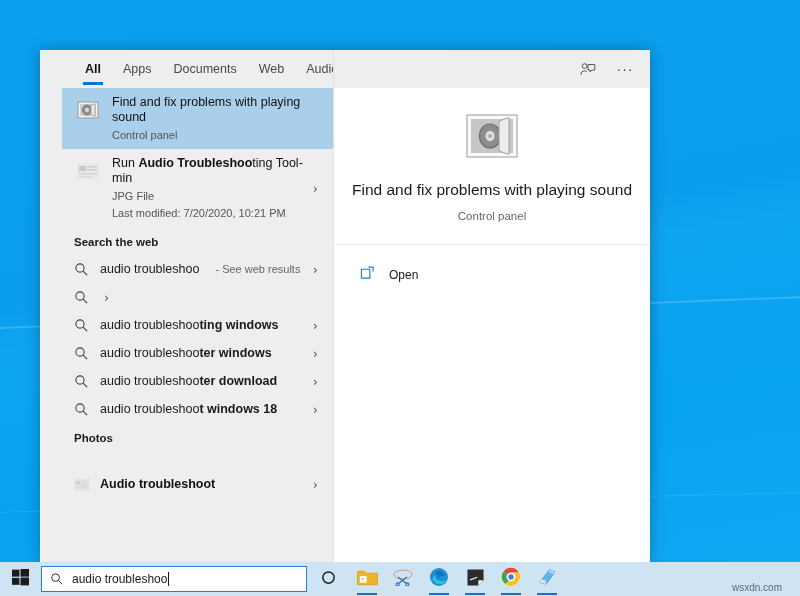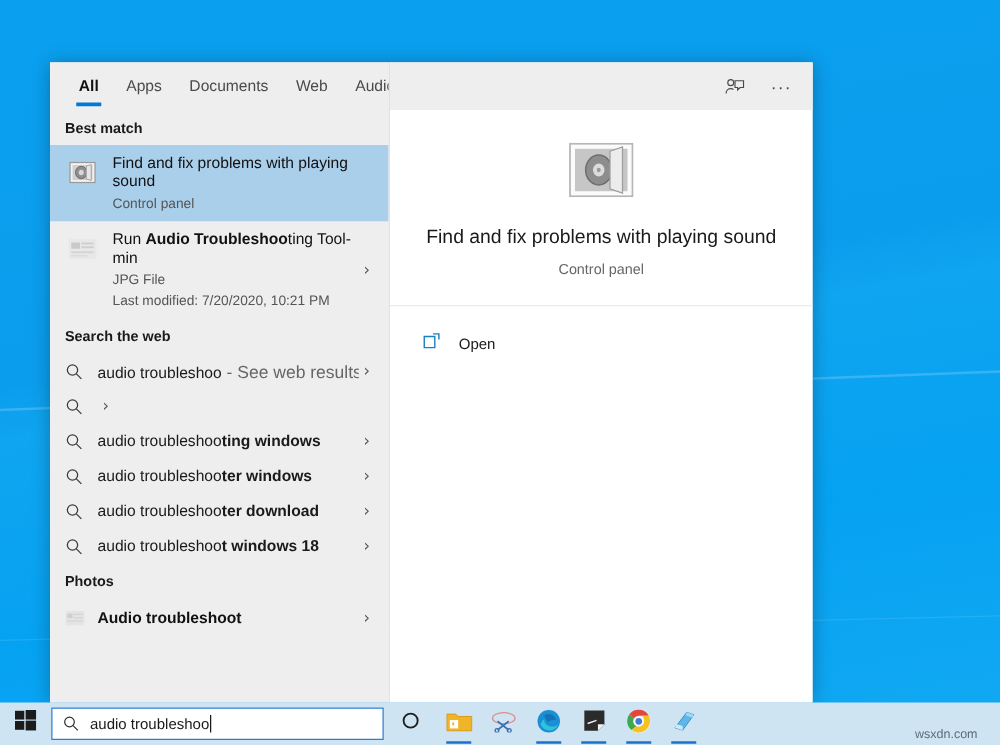--- a/index.html
+++ b/index.html
@@ -34,20 +34,21 @@
   }
 
   
   #search-panel {
     position: absolute;
     left: 40px; top: 50px;
     width: 610px; height: 512px;
     display: flex;
     background: #eeeeee;
     box-shadow: 0 0 14px rgba(0,0,0,0.28);
+    padding-left: 22px;
   }
 
   
   #results-column {
     width: 271px;
     height: 100%;
     background: #eeeeee;
     display: flex;
     flex-direction: column;
   }
@@ -152,27 +153,28 @@
   }
   .web-row .mag { width: 26px; flex: 0 0 26px; display:flex; align-items:center; }
   .web-row .wtext {
     flex: 1 1 auto;
     font-size: 12.5px;
     color: #1a1a1a;
     white-space: nowrap;
     overflow: hidden;
   }
   .web-row .wtext b { font-weight: bold; }
-  .web-row .seeweb { color: #666; font-size: 14px; }
+  .web-row .seeweb { color: #666; font-size: 11px; margin-left: 13px; }
 
   .photo-row {
     display: flex;
     align-items: center;
     padding: 6px 8px 6px 12px;
     height: 30px;
+    margin-top: 18px;
   }
   .photo-row .pico { width: 26px; flex: 0 0 26px; display:flex; align-items:center; }
   .photo-row .ptext { flex: 1 1 auto; font-size: 12.5px; font-weight: bold; color: #111; }
 
   
   #preview-column {
     flex: 1 1 auto;
     height: 100%;
     background: #ffffff;
     border-left: 1px solid #e2e2e2;
@@ -308,21 +310,20 @@
         <div class="tab">
           <span>Web</span>
         </div>
         <div class="tab">
           <span>Audio</span><span class="caret">▼</span>
         </div>
       </div>
 
       <div id="results-scroll">
 
-        <div class="section-head">Best match</div>
 
         <div class="result-row selected">
           <div class="row-icon">
             <svg width="24" height="24" viewBox="0 0 24 24">
               <rect x="2" y="4" width="20" height="16" fill="#f2f2f2" stroke="#9a9a9a" stroke-width="1"></rect>
               <rect x="4" y="6" width="16" height="12" fill="#cfcfcf"></rect>
               <ellipse cx="11" cy="12" rx="4.6" ry="5" fill="#8e8e8e" stroke="#6a6a6a" stroke-width="0.8"></ellipse>
               <ellipse cx="11" cy="12" rx="2" ry="2.2" fill="#d8d8d8"></ellipse>
               <path d="M15 6.8 L19 5.6 L19 18.4 L15 17.2 Z" fill="#e6e6e6" stroke="#9a9a9a" stroke-width="0.7"></path>
             </svg>

